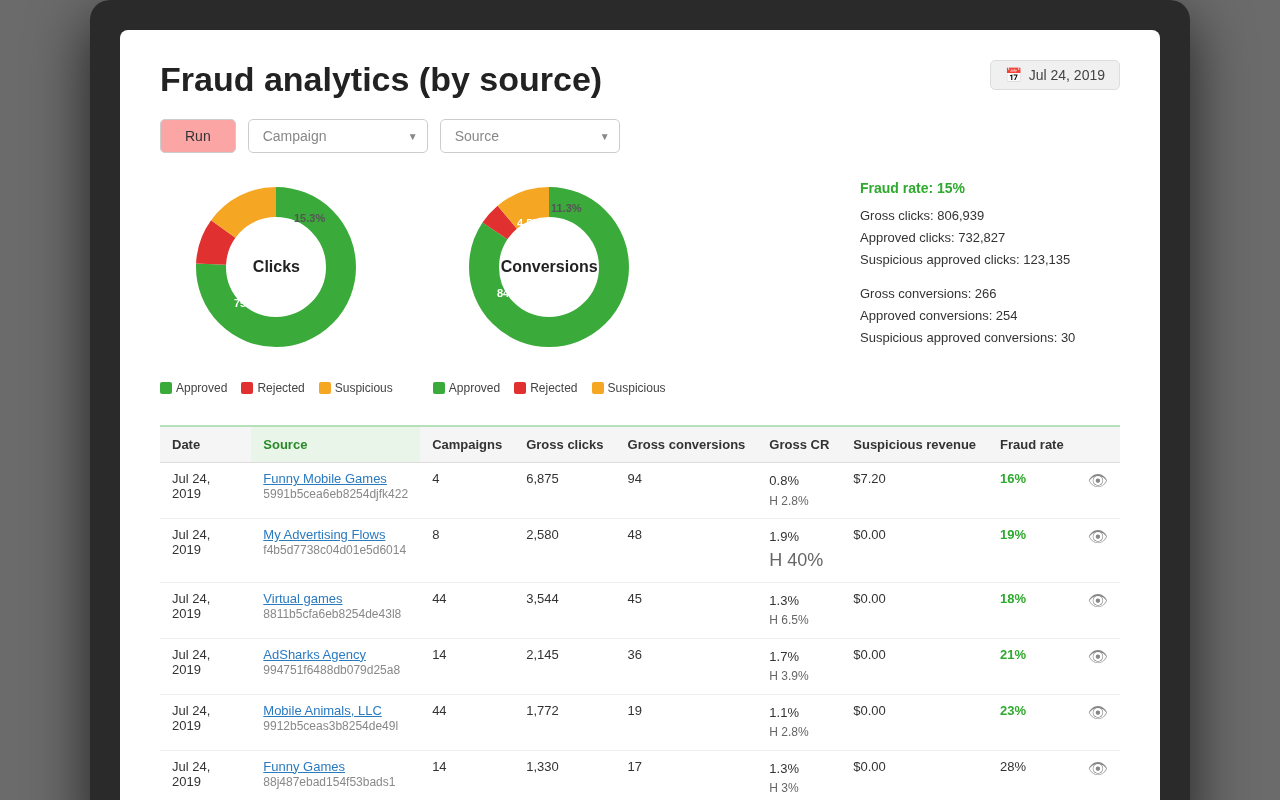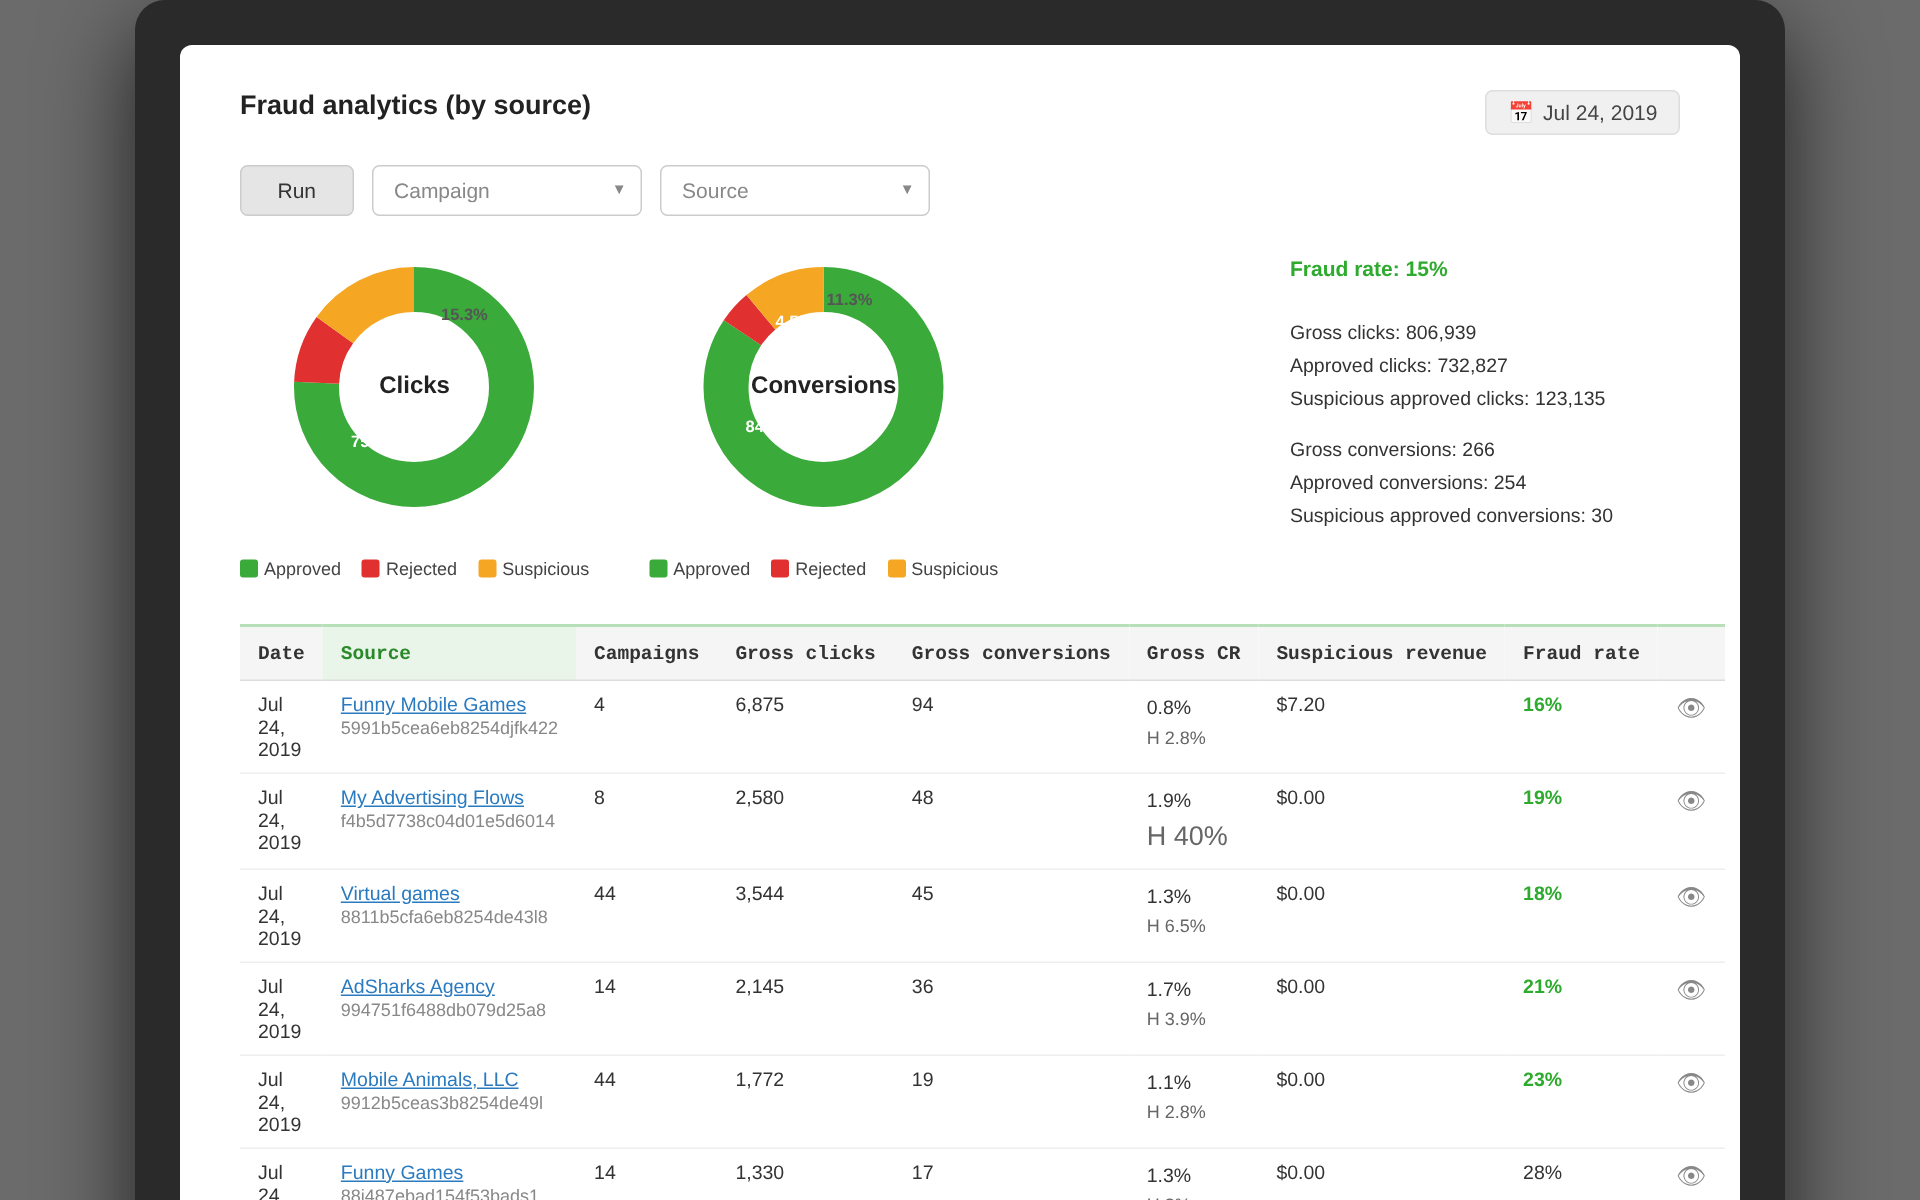--- a/index.html
+++ b/index.html
@@ -27,21 +27,21 @@
     .content {
       padding: 30px 40px;
     }
     .header-row {
       display: flex;
       justify-content: space-between;
       align-items: flex-start;
       margin-bottom: 20px;
     }
     .page-title {
-      font-size: 18px;
+      font-size: 34px;
       font-weight: 700;
       color: #222;
     }
     .date-badge {
       background: #f0f0f0;
       border: 1px solid #ddd;
       border-radius: 5px;
       padding: 6px 14px;
       font-size: 14px;
       color: #444;
@@ -51,21 +51,21 @@
     }
     .date-badge .cal-icon {
       font-size: 14px;
     }
     .controls-row {
       display: flex;
       gap: 12px;
       margin-bottom: 24px;
     }
     .run-btn {
-      background: #e5e5e5;
+      background: #fca5a5;
       border: 1px solid #ccc;
       border-radius: 5px;
       padding: 8px 24px;
       font-size: 14px;
       color: #333;
       cursor: pointer;
     }
     .select-dropdown {
       background: #fff;
       border: 1px solid #ccc;
@@ -148,36 +148,35 @@
     .stats-panel {
       min-width: 260px;
       font-size: 13px;
       color: #333;
       line-height: 1.7;
     }
     .stats-panel .fraud-rate {
       color: #2eaa2e;
       font-weight: 700;
       font-size: 14px;
-      margin-bottom: 19px;
+      margin-bottom: 4px;
     }
     .stats-panel .stat-group {
       margin-bottom: 12px;
     }
     
     .data-table {
       width: 100%;
       border-collapse: collapse;
       font-size: 13px;
     }
     .data-table thead tr {
       background: #f5f5f5;
       border-top: 2px solid #b8e0b8;
       border-bottom: 1px solid #ddd;
-      font-family: Liberation Mono, monospace;
     }
     .data-table thead th {
       padding: 10px 12px;
       text-align: left;
       font-weight: 600;
       color: #333;
       white-space: nowrap;
     }
     .data-table thead th.source-col {
       background: #e8f5e8;

